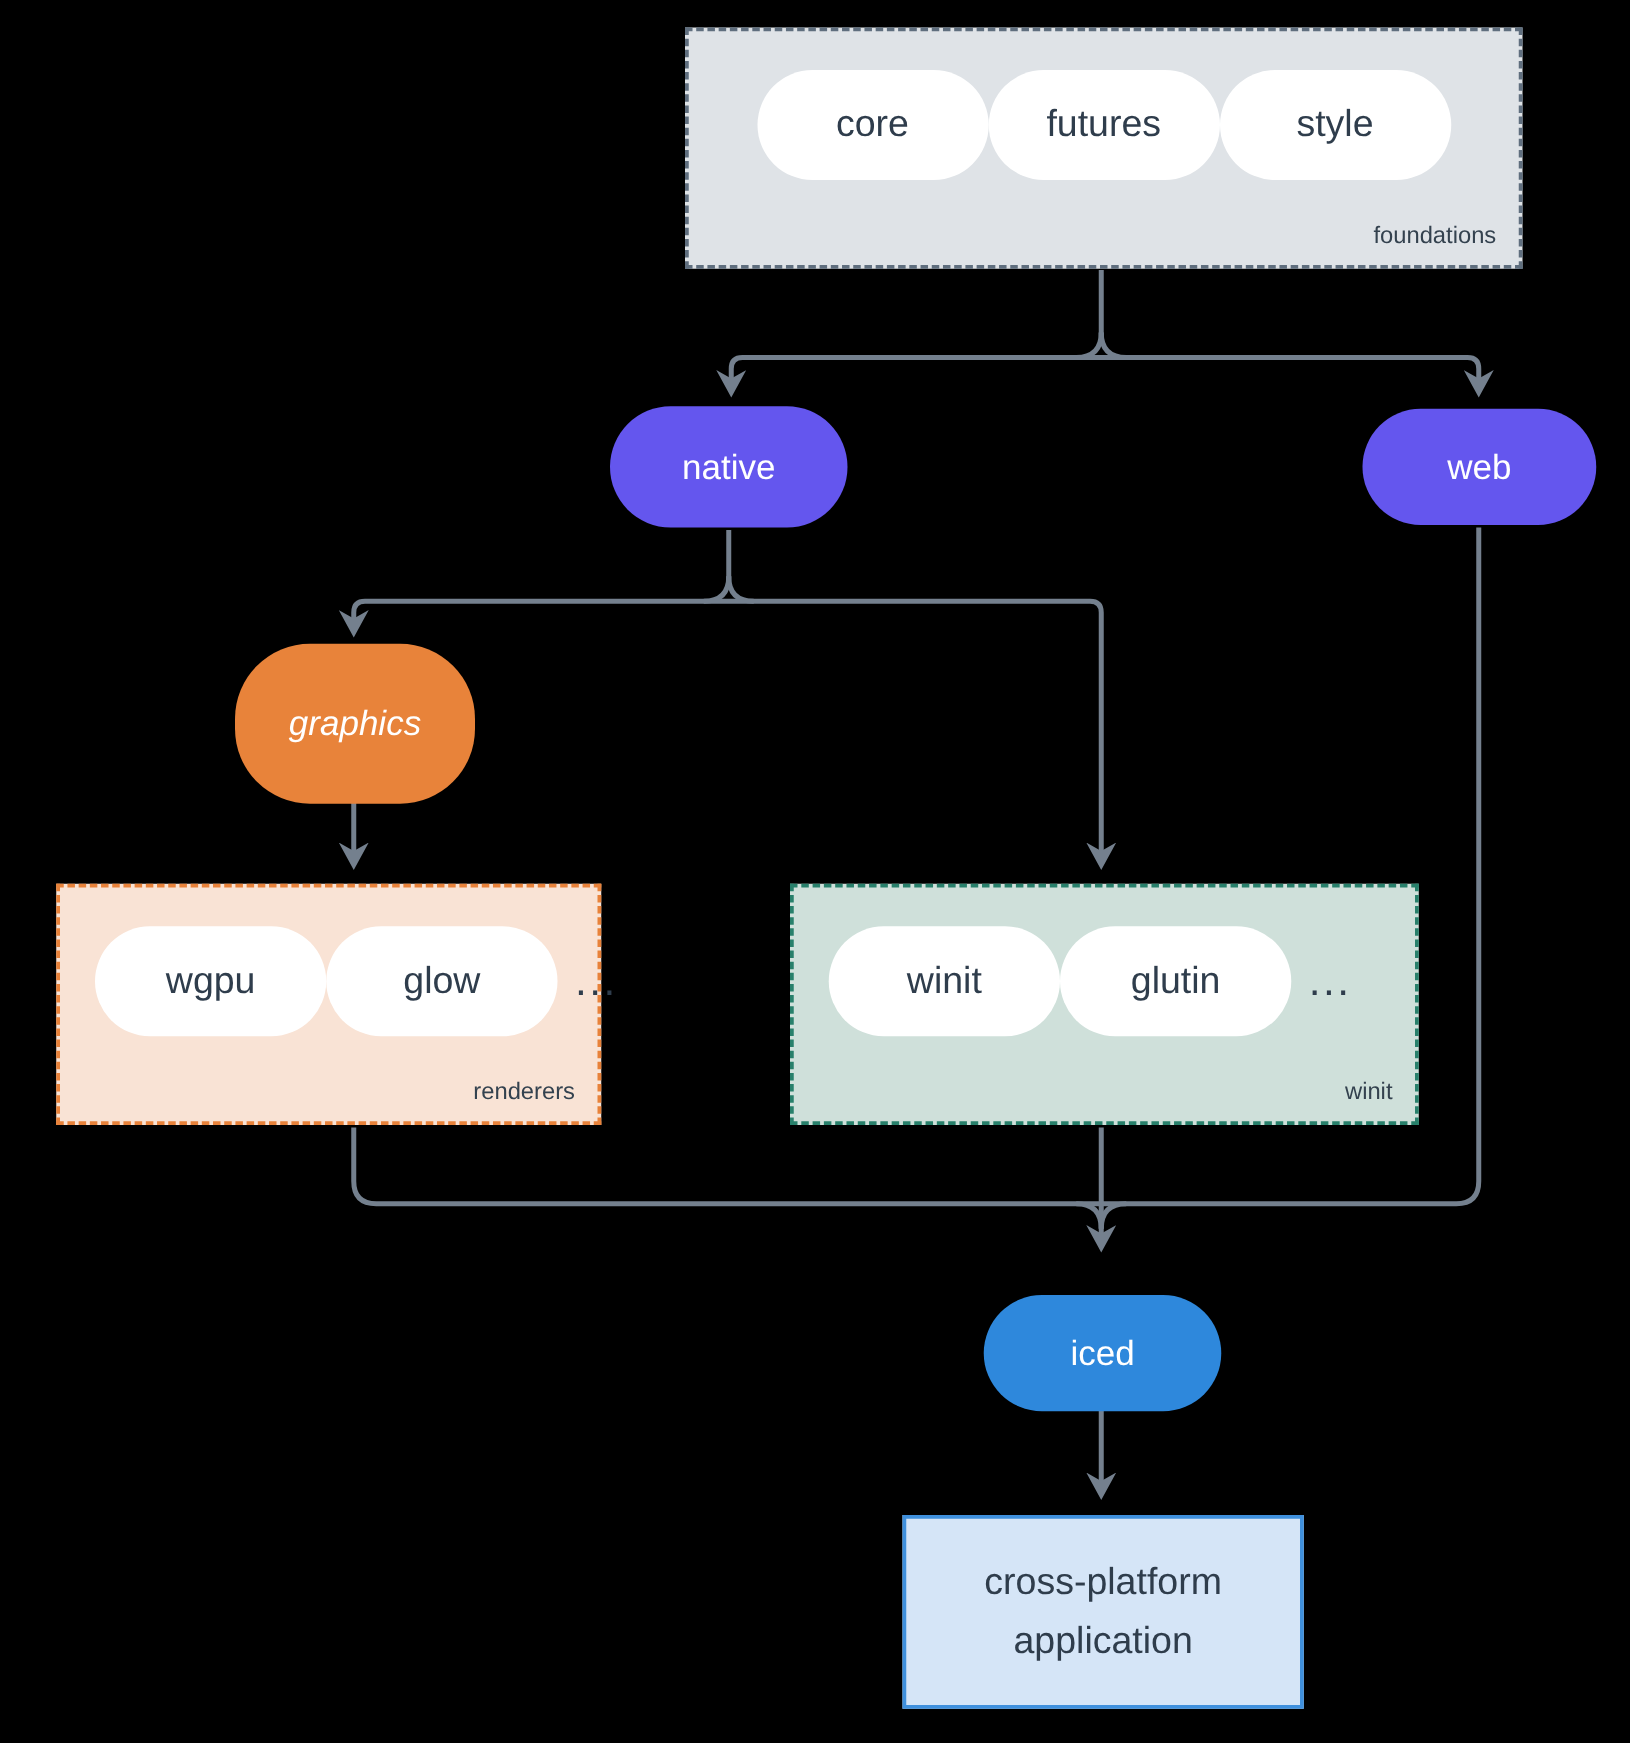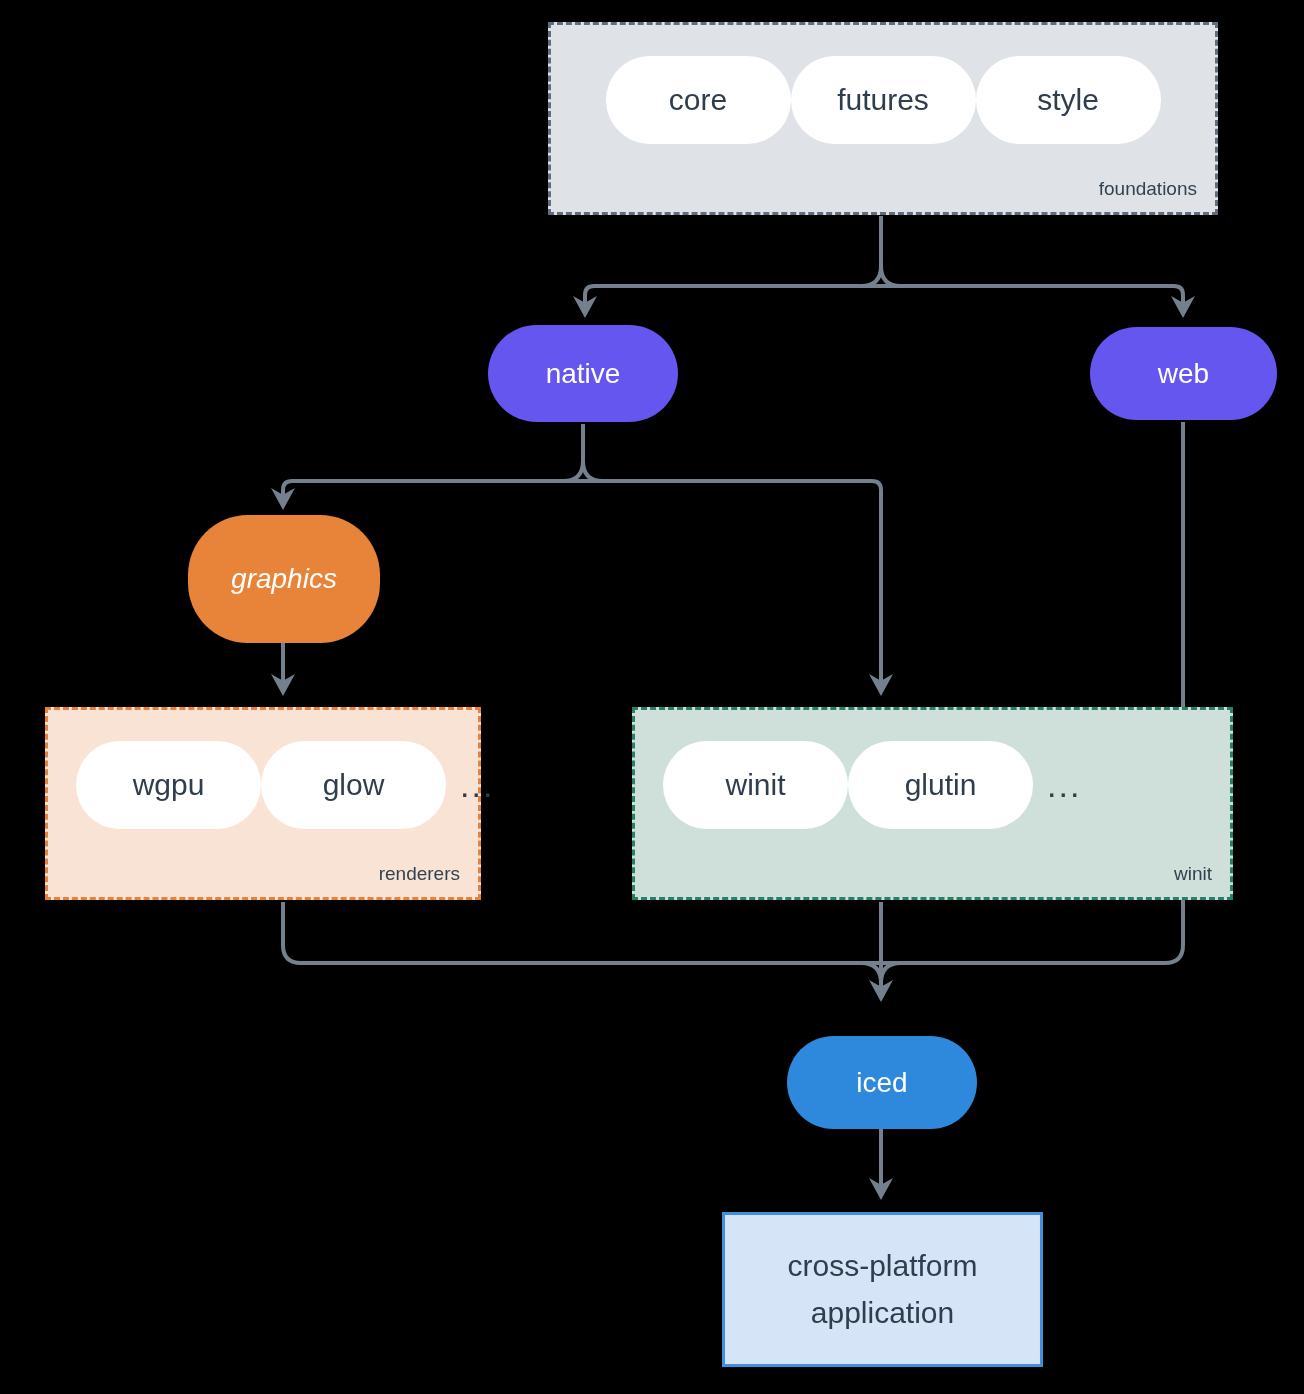--- a/index.html
+++ b/index.html
@@ -31,21 +31,21 @@
     background: #dfe3e7;
     border: 3px dashed #5f6e7e;
   }
   .group-renderers {
     left: 25px; top: 707px; width: 436px; height: 193px;
     background: #f9e3d5;
     border: 3px dashed #e8823a;
     margin-left: 20px;
   }
   .group-shells {
-    left: 632px; top: 707px; width: 601px; height: 193px;
+    left: 632px; top: 707px; width: 503px; height: 193px;
     background: #cfe0da;
     border: 3px dashed #28806b;
   }
   .pill-row {
     display: flex;
     align-items: center;
     margin-top: 31px;
     justify-content: center;
   }
   .group-renderers .pill-row,

